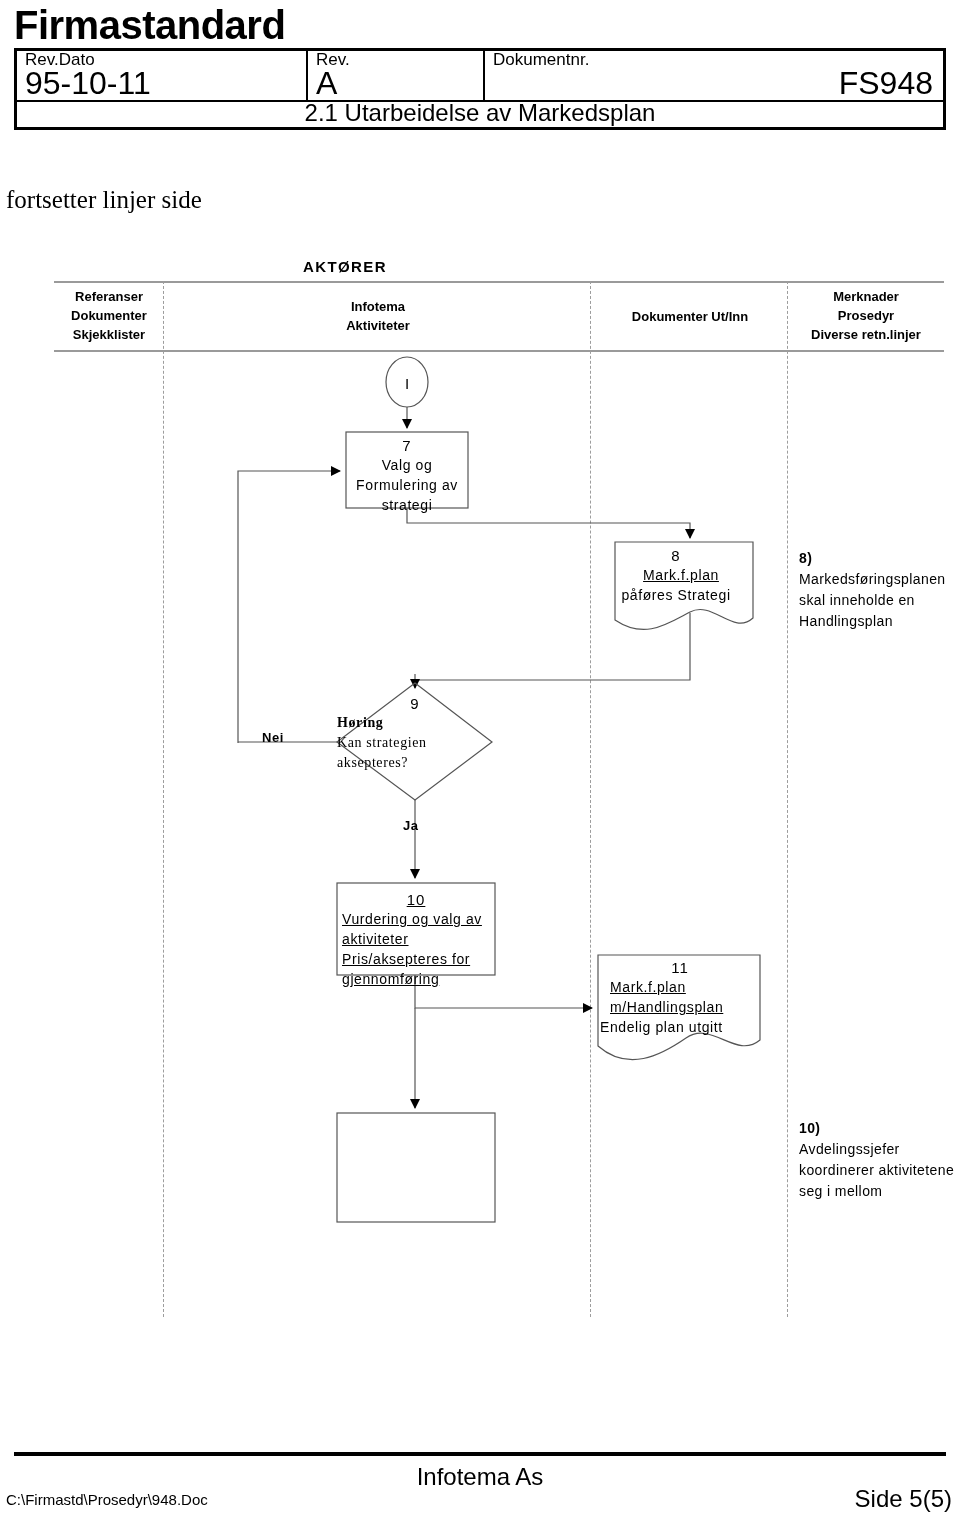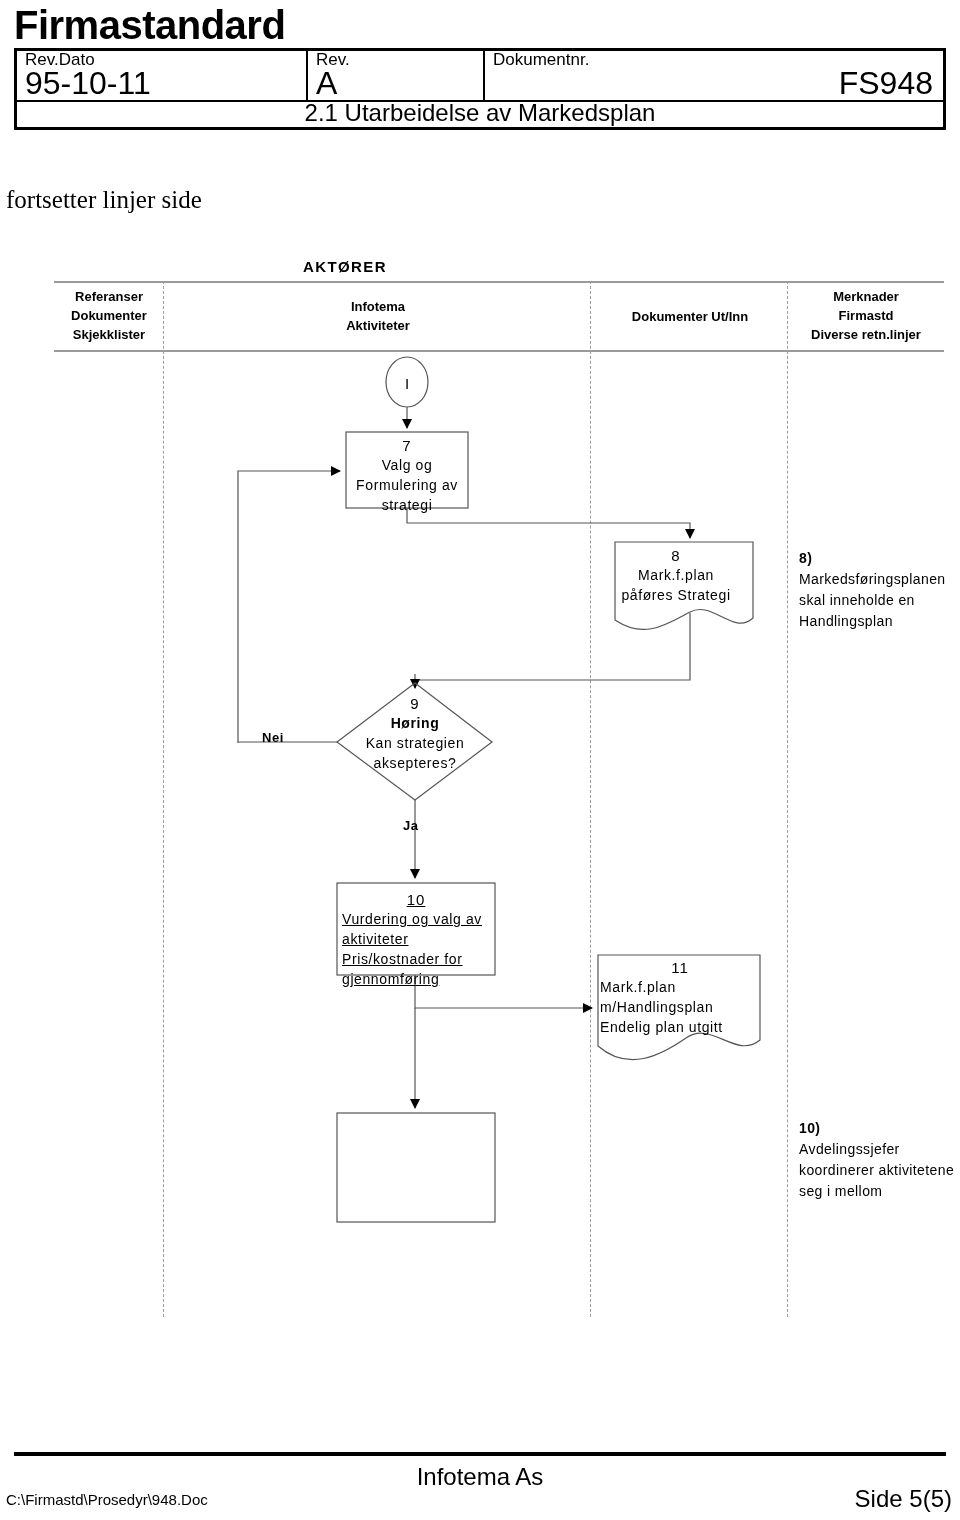--- a/index.html
+++ b/index.html
@@ -91,30 +91,30 @@
 
   
   .node-text{position:absolute;}
   .node-num{
     text-align:center;font-size:15px;line-height:19px;letter-spacing:1px;
   }
   .node-line{
     font-size:14px;line-height:20px;letter-spacing:0.6px;
   }
   .node-line.b{font-weight:bold;}
-  .node-line.u{}
+  .node-line.u{text-decoration:underline;margin-left:10px;}
 
   #node7-text{left:346px;top:436px;width:122px;}
   #node7-text .node-line{text-align:center;}
 
   #node8-text{left:601px;top:546px;width:150px;}
   #node8-text .node-line{text-align:center;}
 
   #node9-text{left:337px;top:694px;width:156px;}
-  #node9-text .node-line{text-align:center;}
+  #node9-text .node-line{font-family:Liberation Serif, serif;}
 
   #node10-text{left:340px;top:890px;width:152px;text-decoration:underline;}
   #node10-text .node-line{padding-left:2px;}
 
   #node11-text{left:600px;top:958px;width:160px;}
 
   #node12-text{left:337px;top:1118px;width:158px;}
   #node12-text .node-line{padding-left:2px;}
 
   
@@ -195,21 +195,21 @@
       <div>Infotema</div>
       <div>Aktiviteter</div>
     </div>
 
     <div class="lane-col-title" id="lane-title-dok">
       <div>Dokumenter Ut/Inn</div>
     </div>
 
     <div class="lane-col-title" id="lane-title-mrk">
       <div>Merknader</div>
-      <div>Firmastd</div>
+      <div>Prosedyr</div>
       <div>Diverse retn.linjer</div>
     </div>
   </div>
 
   <div class="lane-div" id="lane-div-1"></div>
   <div class="lane-div" id="lane-div-2"></div>
   <div class="lane-div" id="lane-div-3"></div>
 
   <svg id="flow-svg" viewBox="0 0 960 1400">
     <defs>
@@ -268,21 +268,21 @@
     <div class="node-num">9</div>
     <div class="node-line b">Høring</div>
     <div class="node-line">Kan strategien</div>
     <div class="node-line">aksepteres?</div>
   </div>
 
   <div class="node-text" id="node10-text">
     <div class="node-num">10</div>
     <div class="node-line">Vurdering og valg av</div>
     <div class="node-line">aktiviteter</div>
-    <div class="node-line">Pris/kostnader for</div>
+    <div class="node-line">Pris/aksepteres for</div>
     <div class="node-line">gjennomføring</div>
   </div>
 
   <div class="node-text" id="node11-text">
     <div class="node-num">11</div>
     <div class="node-line u">Mark.f.plan</div>
     <div class="node-line u"> m/Handlingsplan</div>
     <div class="node-line">Endelig plan utgitt</div>
   </div>
 

